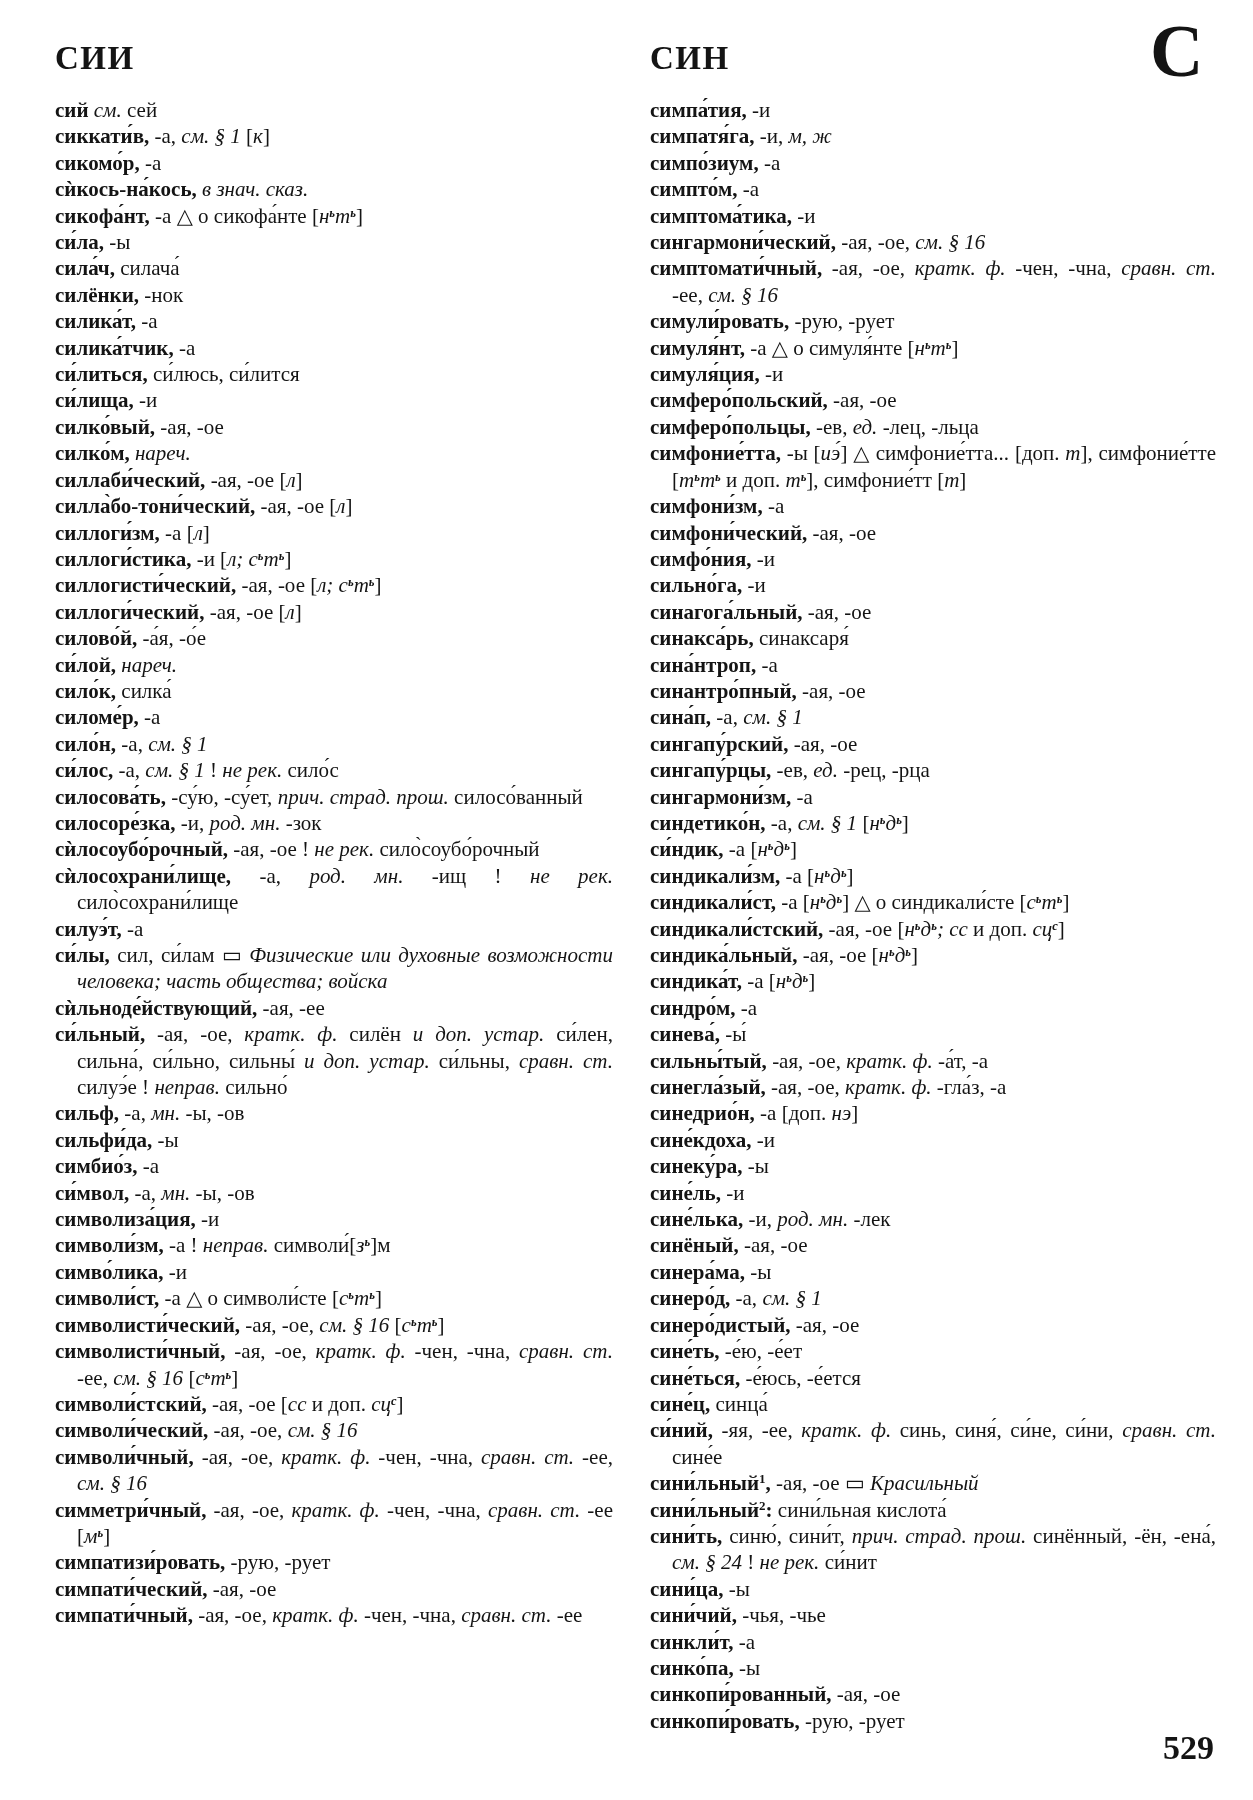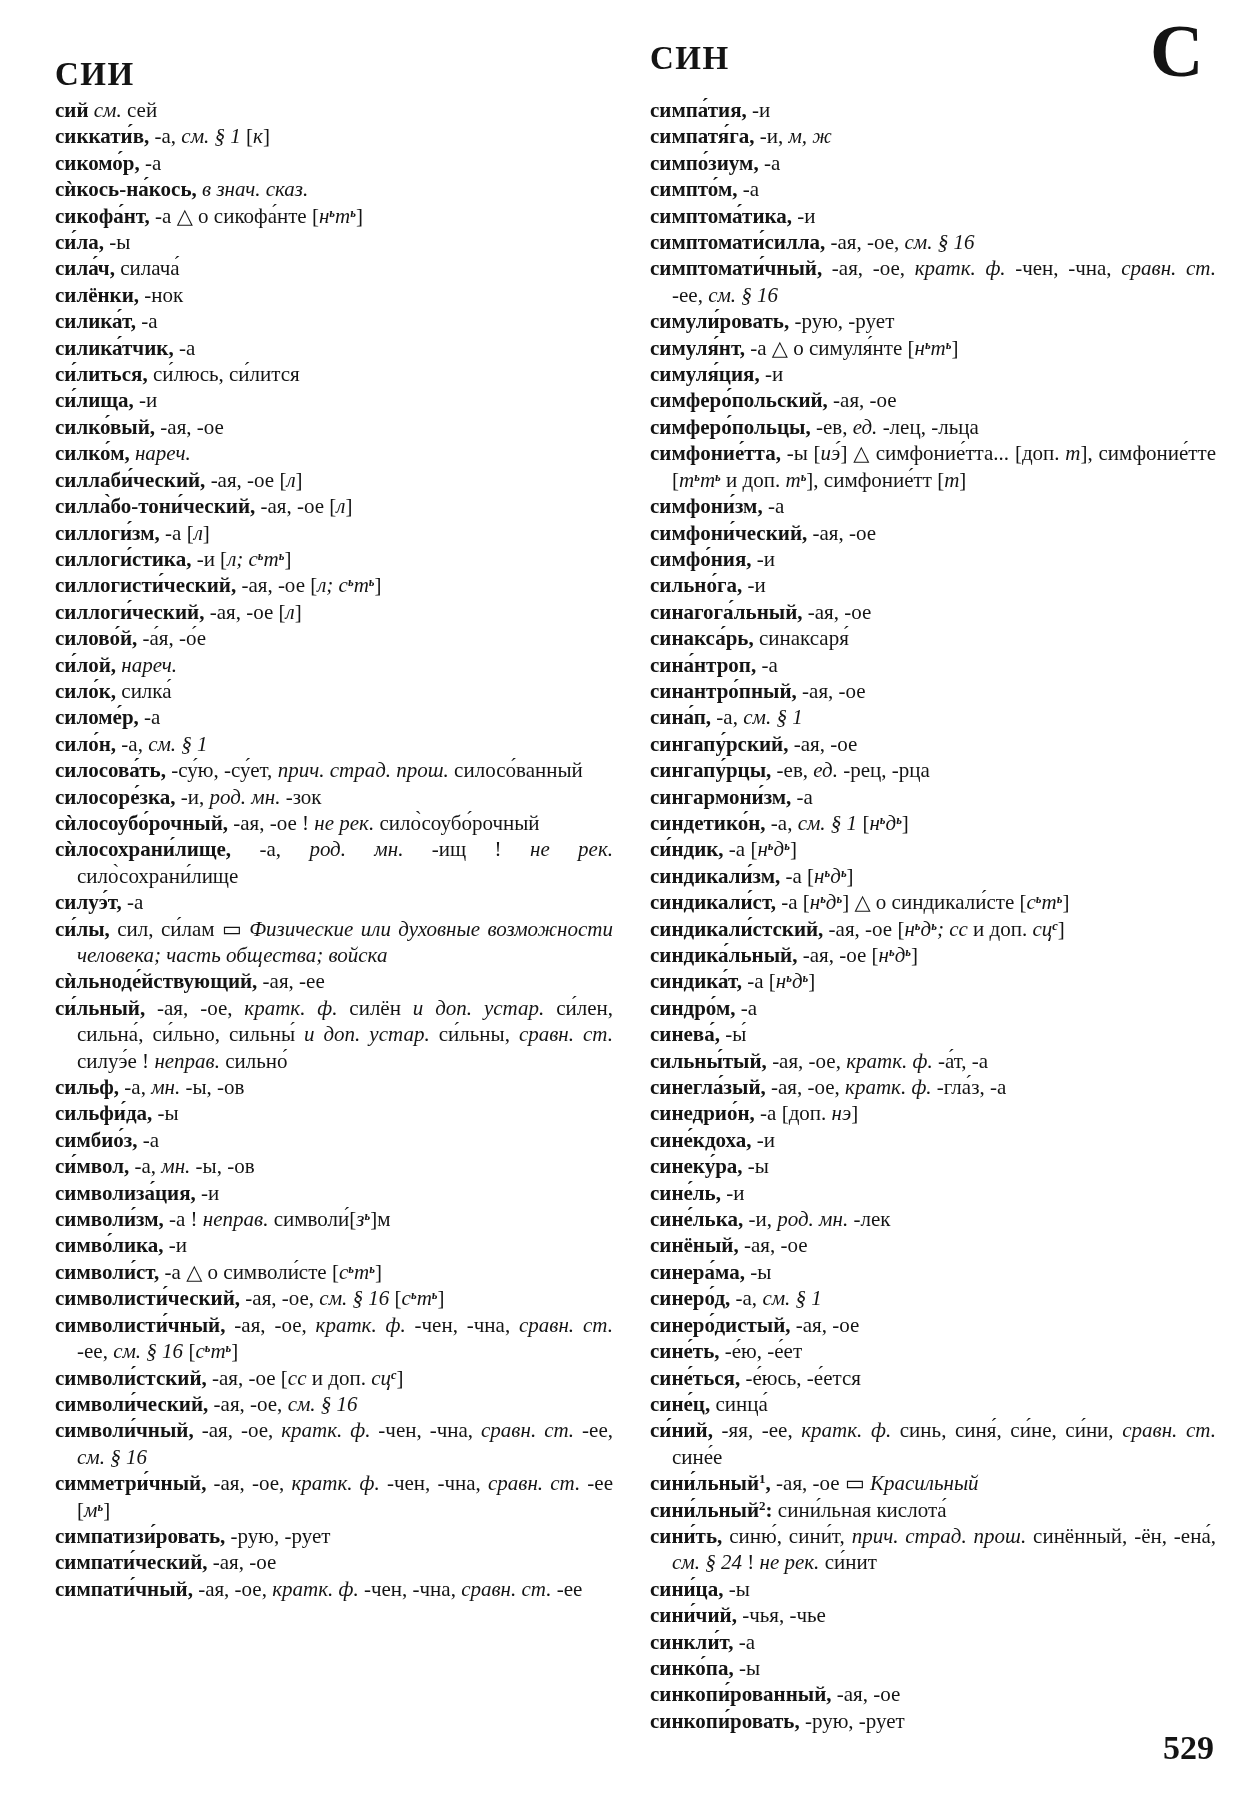--- a/index.html
+++ b/index.html
@@ -10,21 +10,21 @@
     background:#ffffff;
     color:#141414;
     font-family:"Liberation Serif","DejaVu Serif",serif;
     overflow:hidden;
   }
   .running-head{
     position:absolute;top:42px;
     font-size:33px;font-weight:bold;letter-spacing:1.5px;
     line-height:1;
   }
-  .running-head.left{left:55px;margin-top:16px;}
+  .running-head.left{left:55px;}
   .running-head.right{left:650px;}
   .section-letter{
     position:absolute;top:14px;left:1150px;
     font-size:74px;font-weight:bold;line-height:1;
   }
   .col{
     position:absolute;top:97px;
     font-size:21px;line-height:26.4px;
   }
   .col.left{left:55px;width:558px;}
@@ -75,20 +75,21 @@
       <div class="entry"><b>силла̀бо-тони́ческий,</b><span> -ая, -ое [</span><i>л</i><span>]</span></div>
       <div class="entry"><b>силлоги́зм,</b><span> -а [</span><i>л</i><span>]</span></div>
       <div class="entry"><b>силлоги́стика,</b><span> -и [</span><i>л; с</i><sup class="ph">ь</sup><i>т</i><sup class="ph">ь</sup><span>]</span></div>
       <div class="entry"><b>силлогисти́ческий,</b><span> -ая, -ое [</span><i>л; с</i><sup class="ph">ь</sup><i>т</i><sup class="ph">ь</sup><span>]</span></div>
       <div class="entry"><b>силлоги́ческий,</b><span> -ая, -ое [</span><i>л</i><span>]</span></div>
       <div class="entry"><b>силово́й,</b><span> -а́я, -о́е</span></div>
       <div class="entry"><b>си́лой,</b><i> нареч.</i></div>
       <div class="entry"><b>сило́к,</b><span> силка́</span></div>
       <div class="entry"><b>силоме́р,</b><span> -а</span></div>
       <div class="entry"><b>сило́н,</b><span> -а, </span><i>см. § 1</i></div>
+      <div class="entry"><b>си́лос,</b><span> -а, </span><i>см. § 1</i><span> ! </span><i>не рек.</i><span> сило́с</span></div>
       <div class="entry"><b>силосова́ть,</b><span> -су́ю, -су́ет, </span><i>прич. страд. прош.</i><span> силосо́ванный</span></div>
       <div class="entry"><b>силосоре́зка,</b><span> -и, </span><i>род. мн.</i><span> -зок</span></div>
       <div class="entry"><b>сѝлосоубо́рочный,</b><span> -ая, -ое ! </span><i>не рек.</i><span> сило̀соубо́рочный</span></div>
       <div class="entry"><b>сѝлосохрани́лище,</b><span> -а, </span><i>род. мн.</i><span> -ищ ! </span><i>не рек.</i><span> сило̀сохрани́лище</span></div>
       <div class="entry"><b>силуэ́т,</b><span> -а</span></div>
       <div class="entry"><b>си́лы,</b><span> сил, си́лам ▭ </span><i>Физические или духовные возможности человека; часть общества; войска</i></div>
       <div class="entry"><b>сѝльноде́йствующий,</b><span> -ая, -ее</span></div>
       <div class="entry"><b>си́льный,</b><span> -ая, -ое, </span><i>кратк. ф.</i><span> силён </span><i>и доп. устар.</i><span> си́лен, сильна́, си́льно, сильны́ </span><i>и доп. устар.</i><span> си́льны, </span><i>сравн. ст.</i><span> силуэ́е ! </span><i>неправ.</i><span> сильно́</span></div>
       <div class="entry"><b>сильф,</b><span> -а, </span><i>мн.</i><span> -ы, -ов</span></div>
       <div class="entry"><b>сильфи́да,</b><span> -ы</span></div>
@@ -107,21 +108,21 @@
       <div class="entry"><b>симпатизи́ровать,</b><span> -рую, -рует</span></div>
       <div class="entry"><b>симпати́ческий,</b><span> -ая, -ое</span></div>
       <div class="entry"><b>симпати́чный,</b><span> -ая, -ое, </span><i>кратк. ф.</i><span> -чен, -чна, </span><i>сравн. ст.</i><span> -ее</span></div>
     </div>
   <div class="col right">
       <div class="entry"><b>симпа́тия,</b><span> -и</span></div>
       <div class="entry"><b>симпатя́га,</b><span> -и, </span><i>м, ж</i></div>
       <div class="entry"><b>симпо́зиум,</b><span> -а</span></div>
       <div class="entry"><b>симпто́м,</b><span> -а</span></div>
       <div class="entry"><b>симптома́тика,</b><span> -и</span></div>
-      <div class="entry"><b>симптомати́силла,</b><span> -ая, -ое, </span><i>см. § 16</i></div>
+      <div class="entry"><b>сингармони́ческий,</b><span> -ая, -ое, </span><i>см. § 16</i></div>
       <div class="entry"><b>симптомати́чный,</b><span> -ая, -ое, </span><i>кратк. ф.</i><span> -чен, -чна, </span><i>сравн. ст.</i><span> -ее, </span><i>см. § 16</i></div>
       <div class="entry"><b>симули́ровать,</b><span> -рую, -рует</span></div>
       <div class="entry"><b>симуля́нт,</b><span> -а △ о симуля́нте [</span><i>н</i><sup class="ph">ь</sup><i>т</i><sup class="ph">ь</sup><span>]</span></div>
       <div class="entry"><b>симуля́ция,</b><span> -и</span></div>
       <div class="entry"><b>симферо́польский,</b><span> -ая, -ое</span></div>
       <div class="entry"><b>симферо́польцы,</b><span> -ев, </span><i>ед.</i><span> -лец, -льца</span></div>
       <div class="entry"><b>симфоние́тта,</b><span> -ы [</span><i>иэ́</i><span>] △ симфоние́тта... [доп. </span><i>т</i><span>], симфоние́тте [</span><i>т</i><sup class="ph">ь</sup><i>т</i><sup class="ph">ь</sup><span> и доп. </span><i>т</i><sup class="ph">ь</sup><span>], симфоние́тт [</span><i>т</i><span>]</span></div>
       <div class="entry"><b>симфони́зм,</b><span> -а</span></div>
       <div class="entry"><b>симфони́ческий,</b><span> -ая, -ое</span></div>
       <div class="entry"><b>симфо́ния,</b><span> -и</span></div>

